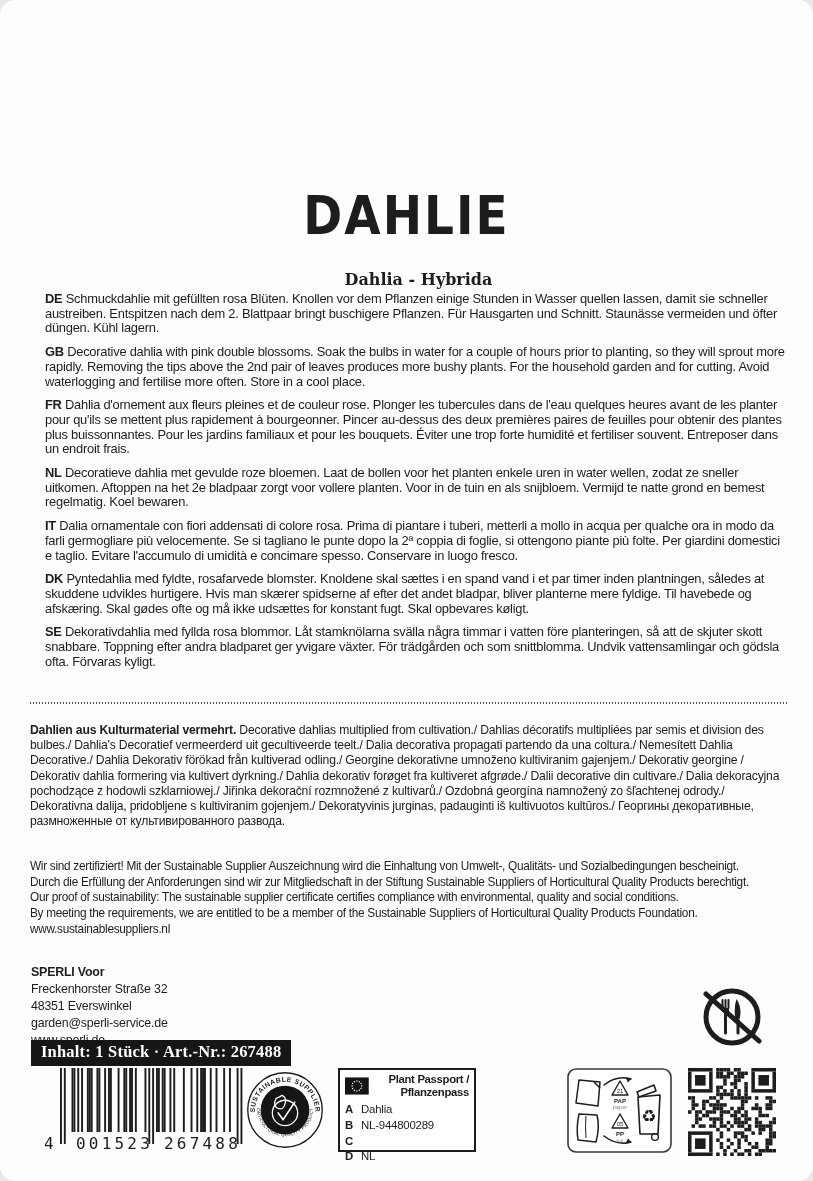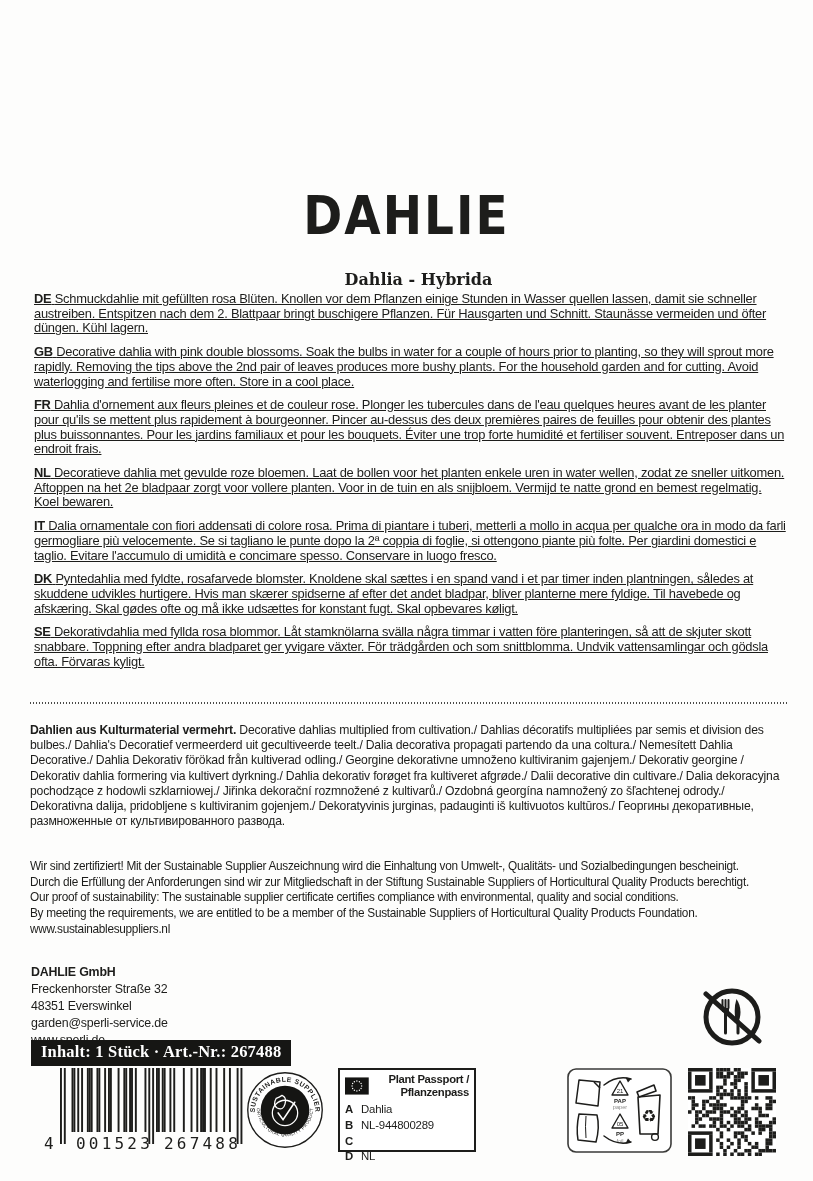--- a/index.html
+++ b/index.html
@@ -1,35 +1,36 @@
 <!DOCTYPE html>
 <html><head>
 <meta charset="utf-8">
 <style>
   html,body{margin:0;padding:0;background:#e8e8e8;}
   .page{
     position:relative;width:813px;height:1181px;margin:0 auto;
     background:#fdfdfc;color:#1d1d1b;overflow:hidden;
     font-family:"Liberation Sans",sans-serif;
+    border-radius:15px;
   }
   
   .title{
     position:absolute;top:188px;left:0;width:100%;text-align:center;
     font-family:"DejaVu Sans",sans-serif;font-weight:800;font-size:47px;
     letter-spacing:2px;transform:scaleY(1.12);margin:0;
   }
   .subtitle{
     position:absolute;top:258px;left:0;width:100%;text-align:center;
     font-family:"DejaVu Serif","Liberation Serif",serif;font-weight:bold;
     font-size:16px;margin:12px;
   }
   
   .descriptions{position:absolute;top:292px;left:30px;width:757px;}
   .descriptions p{
-    margin:0 0 9px 4px;font-size:12.9px;line-height:14.7px;letter-spacing:-0.25px;text-decoration:underline;
+    margin:0 0 9px 15px;font-size:12.9px;line-height:14.7px;letter-spacing:-0.25px;
   }
   .descriptions b{font-weight:bold;}
   
   .sep{
     position:absolute;top:702px;left:30px;width:757px;height:2px;
     background:repeating-linear-gradient(90deg,#4a4a48 0 1px,transparent 1px 3px);
   }
   
   .propagation{
     position:absolute;top:723px;left:30px;width:757px;
@@ -92,21 +93,21 @@
 
   <div class="sustain">
     <div>Wir sind zertifiziert! Mit der Sustainable Supplier Auszeichnung wird die Einhaltung von Umwelt-, Qualitäts- und Sozialbedingungen bescheinigt.</div>
     <div>Durch die Erfüllung der Anforderungen sind wir zur Mitgliedschaft in der Stiftung Sustainable Suppliers of Horticultural Quality Products berechtigt.</div>
     <div>Our proof of sustainability: The sustainable supplier certificate certifies compliance with environmental, quality and social conditions.</div>
     <div>By meeting the requirements, we are entitled to be a member of the Sustainable Suppliers of Horticultural Quality Products Foundation.</div>
     <div>www.sustainablesuppliers.nl</div>
   </div>
 
   <div class="company">
-    <div class="co-name">DAHLIE GmbH</div>
+    <div class="co-name">SPERLI Voor</div>
     <div>Freckenhorster Straße 32</div>
     <div>48351 Everswinkel</div>
     <div>garden@sperli-service.de</div>
     <div>www.sperli.de</div>
   </div>
 
   <div class="content-badge">Inhalt: 1 Stück · Art.-Nr.: 267488</div>
 
   <svg class="barcode" width="202" height="88" viewBox="0 0 202 88">
     <g id="bars">

